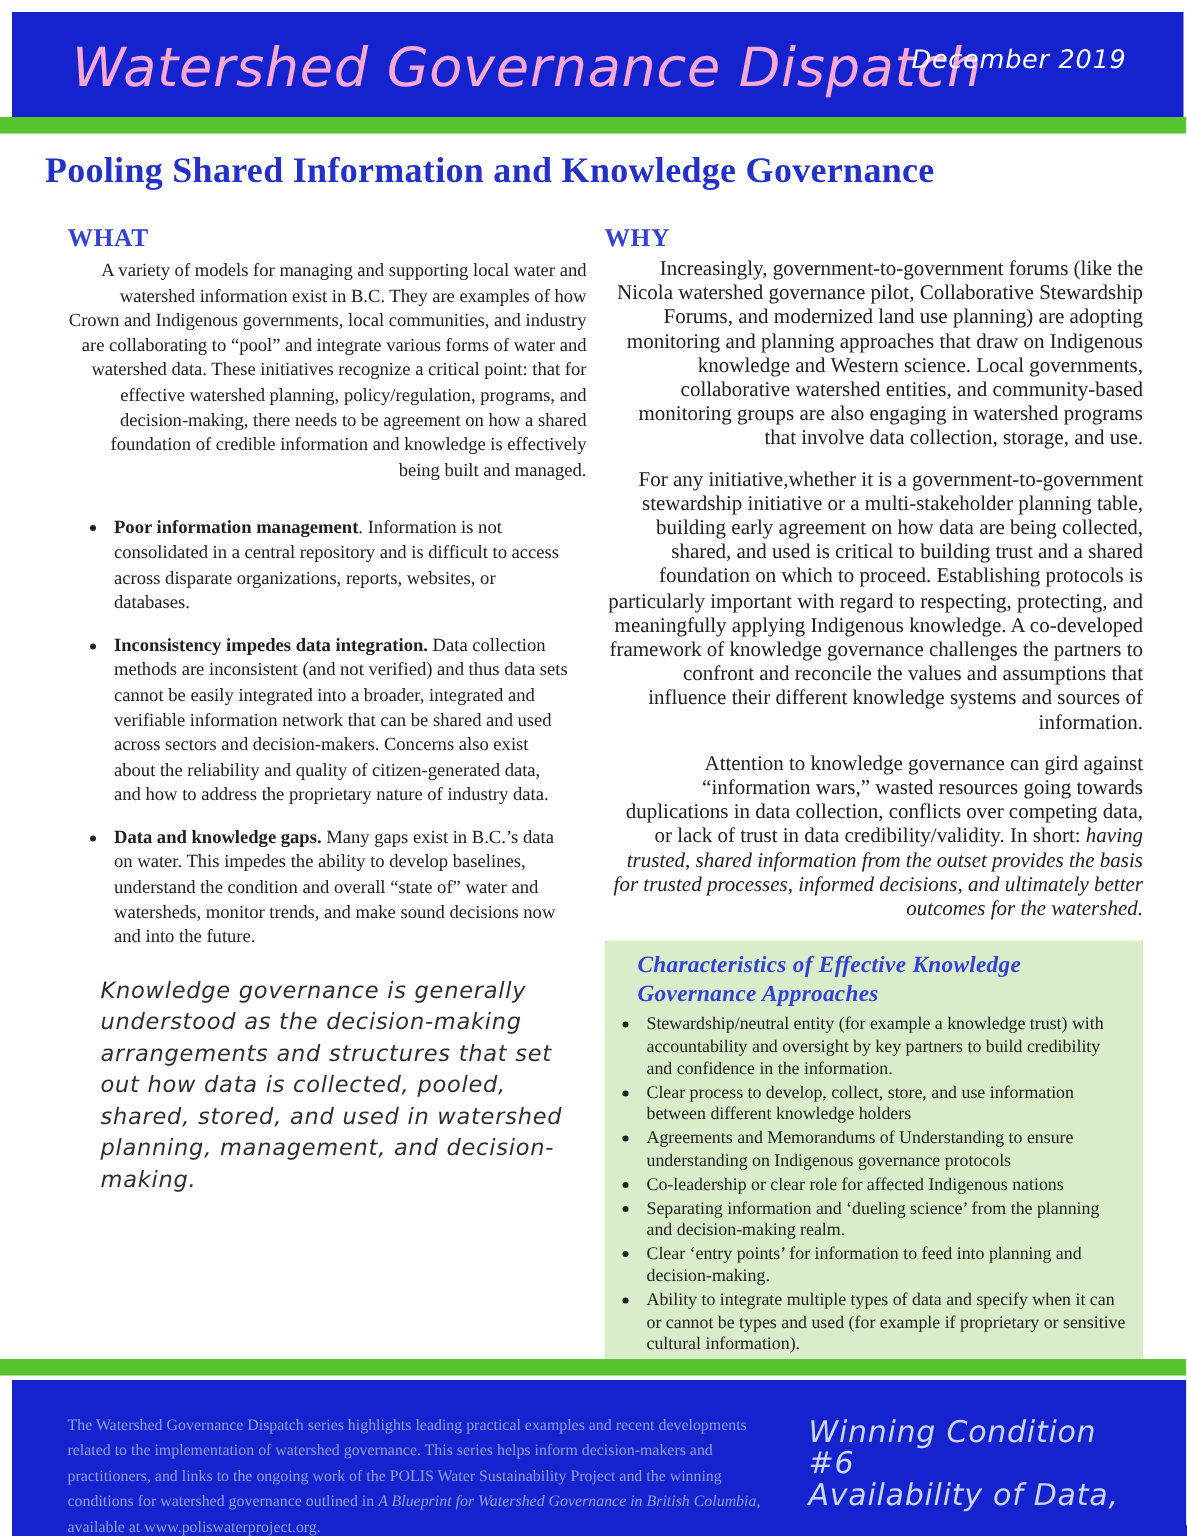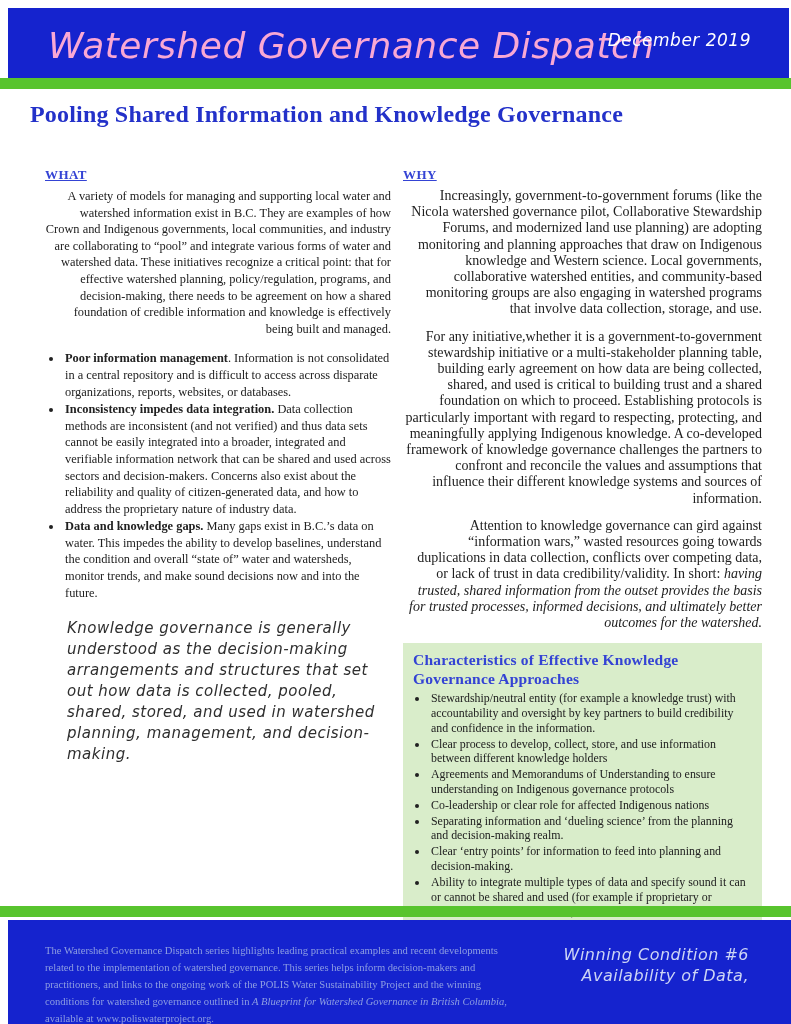--- a/index.html
+++ b/index.html
@@ -42,45 +42,45 @@
   
   .article-title{
     position:absolute;left:0;top:101px;width:653px;
     text-align:center;color:var(--title-blue);
     font-size:24px;font-weight:bold;letter-spacing:0.2px;
   }
   
   .col-left{position:absolute;left:45px;top:148px;width:346px;}
   .col-right{position:absolute;left:403px;top:148px;width:359px;}
   h2.sec{
-    margin:16px 0 3px 0;color:var(--heading-blue);
-    font-size:13px;line-height:21px;font-weight:bold;letter-spacing:0.4px;text-decoration:underline;
+    margin:0 0 3px 0;color:var(--heading-blue);
+    font-size:17px;line-height:21px;font-weight:bold;letter-spacing:0.4px;
   }
   .body-text{font-size:12.4px;line-height:16.6px;margin:0;text-align:right;}
   .col-right .body-text{font-size:14px;line-height:16.2px;}
   .gap{height:11px;}
   ul.bullets{
     margin:2px 0 0 0;padding:0 0 0 18px;list-style:disc outside;
     font-size:12.4px;line-height:16.6px;
   }
-  ul.bullets li{margin:0;padding:0 0 1px 2px;}
+  ul.bullets li{margin:11px;padding:0 0 1px 2px;}
   .bullet-lead{font-weight:bold;}
   
   .handwritten-note{
     margin:16px 0 0 22px;width:315px;
     font-size:15px;line-height:21px;color:#2f2f2f;font-style:italic;
   }
   
   .characteristics-box{
     margin-top:12px;background:var(--box-green);
     padding:7px 10px 10px 10px;
   }
   .box-heading{
-    margin:0 0 3px 0;color:var(--heading-blue);
-    font-size:15.5px;line-height:19px;font-weight:bold;letter-spacing:0.2px;
+    margin:0 0 3px 12px;color:var(--heading-blue);
+    font-size:15.5px;line-height:19px;font-weight:bold;letter-spacing:0.2px;font-style:italic;
   }
   ul.box-bullets{
     margin:0;padding:0 0 0 16px;list-style:disc outside;
     font-size:11.9px;line-height:14.8px;
   }
   ul.box-bullets li{margin:0;padding:0 0 1px 2px;}
   .italic{font-style:italic;}
   
   .accent-bar-bottom{
     position:absolute;left:0;top:906px;width:791px;height:11px;
@@ -89,22 +89,22 @@
   .footer-banner{
     position:absolute;left:8px;top:920px;right:0;bottom:0;
     background:var(--banner-blue);
   }
   .footer-description{
     position:absolute;left:37px;top:22px;width:474px;
     color:var(--footer-text);font-size:10.6px;line-height:17px;
   }
   .footer-tagline{
     position:absolute;right:42px;top:24px;width:210px;
-    text-align:right;color:var(--tagline-text);
-    font-size:16px;line-height:21px;
+    text-align:left;color:var(--tagline-text);
+    font-size:20px;line-height:21px;
   }
 </style>
 </head>
 <body>
 
 <div class="page">
 
   <div class="header-banner">
     <div class="brand-title script">Watershed Governance Dispatch</div>
     <div class="issue-date script">December 2019</div>
@@ -144,21 +144,21 @@
 
     <div class="characteristics-box">
       <h3 class="box-heading">Characteristics of Effective Knowledge Governance Approaches</h3>
       <ul class="box-bullets">
         <li><span>Stewardship/neutral entity (for example a knowledge trust) with accountability and oversight by key partners to build credibility and confidence in the information.</span></li>
         <li><span>Clear process to develop, collect, store, and use information between different knowledge holders</span></li>
         <li><span>Agreements and Memorandums of Understanding to ensure understanding on Indigenous governance protocols</span></li>
         <li><span>Co-leadership or clear role for affected Indigenous nations</span></li>
         <li><span>Separating information and ‘dueling science’ from the planning and decision-making realm.</span></li>
         <li><span>Clear ‘entry points’ for information to feed into planning and decision-making.</span></li>
-        <li><span>Ability to integrate multiple types of data and specify sound it can or cannot be shared and used (for example if proprietary or sensitive cultural information).</span></li>
+        <li><span>Ability to integrate multiple types of data and specify when it can or cannot be types and used (for example if proprietary or sensitive cultural information).</span></li>
       </ul>
     </div>
   </div>
 
   <div class="accent-bar-bottom"></div>
   <div class="footer-banner">
     <div class="footer-description"><span>The Watershed Governance Dispatch series highlights leading practical examples and recent developments related to the implementation of watershed governance. This series helps inform decision-makers and practitioners, and links to the ongoing work of the POLIS Water Sustainability Project and the winning conditions for watershed governance outlined in </span><span class="italic">A Blueprint for Watershed Governance in British Columbia</span><span>, available at www.poliswaterproject.org.</span></div>
     <div class="footer-tagline script">
       <div>Winning Condition #6</div>
       <div>Availability of Data,</div>

